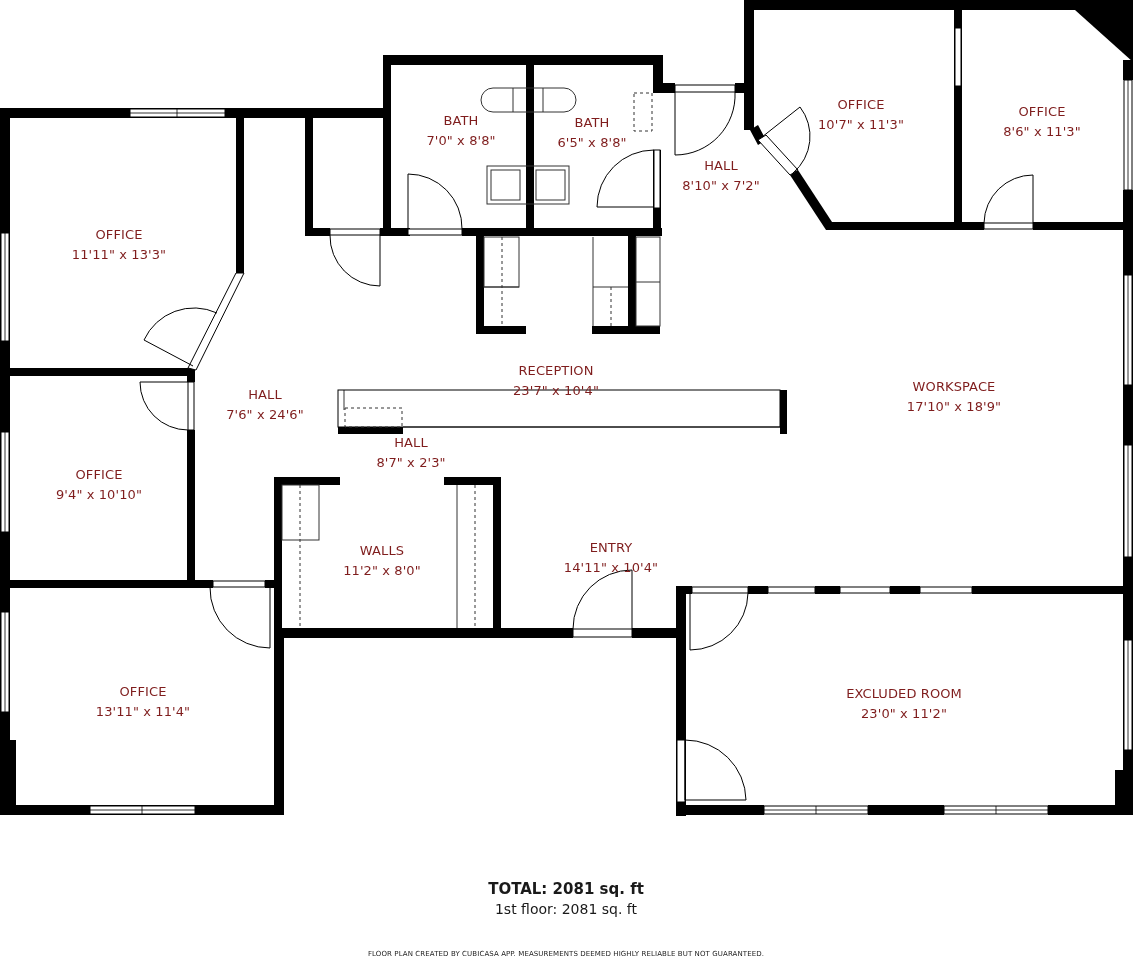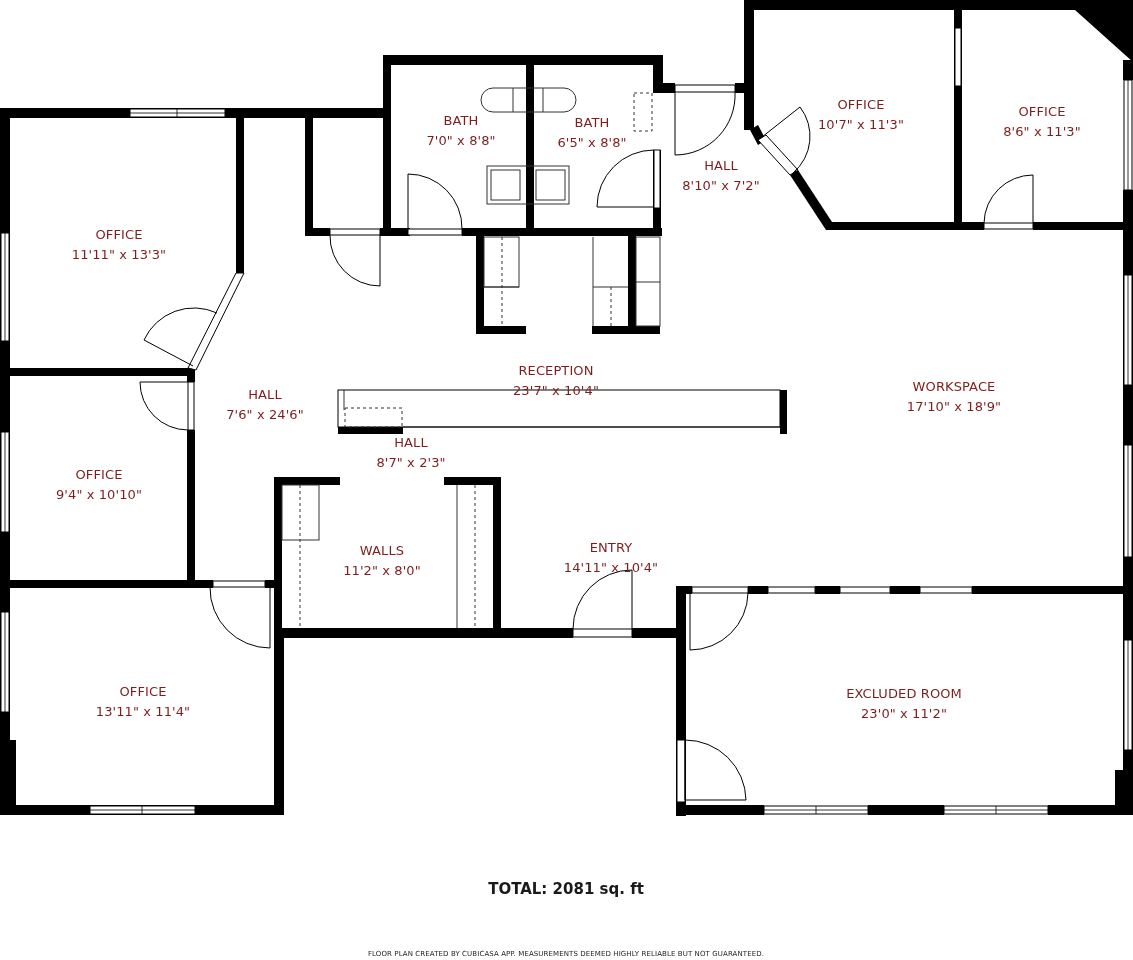--- a/index.html
+++ b/index.html
@@ -277,14 +277,15 @@
   <span>OFFICE</span>
   <span class="dim">13'11" x 11'4"</span>
 </div>
 <div class="label" style="left:904px;top:684px;">
   <span>EXCLUDED ROOM</span>
   <span class="dim">23'0" x 11'2"</span>
 </div>
 
 <div class="totals">
   <div class="total">TOTAL: 2081 sq. ft</div>
+  <div class="line">1st floor: 2081 sq. ft</div>
 </div>
 <div class="disclaimer">FLOOR PLAN CREATED BY CUBICASA APP. MEASUREMENTS DEEMED HIGHLY RELIABLE BUT NOT GUARANTEED.</div>
 
 </body></html>

